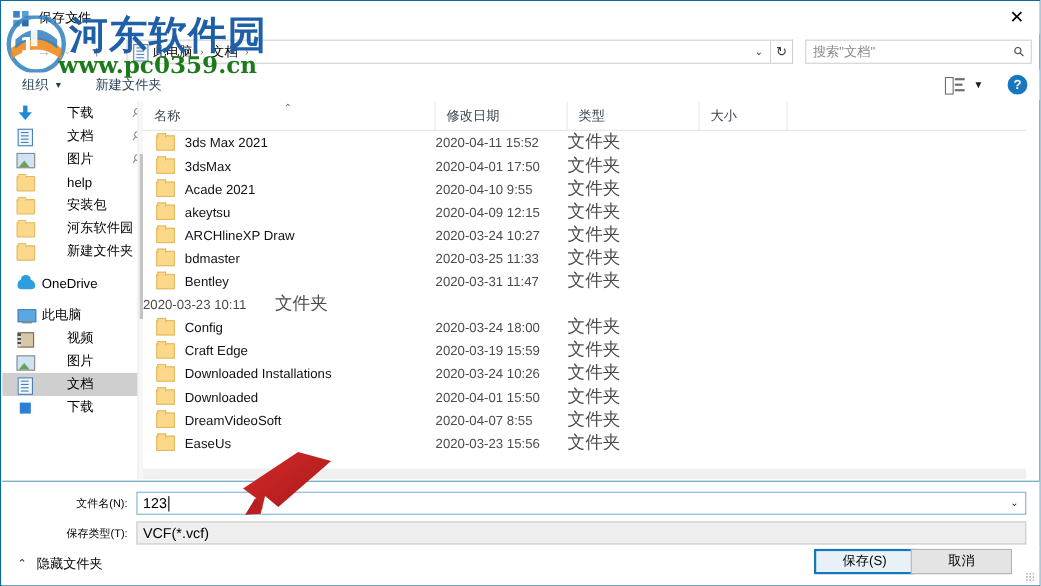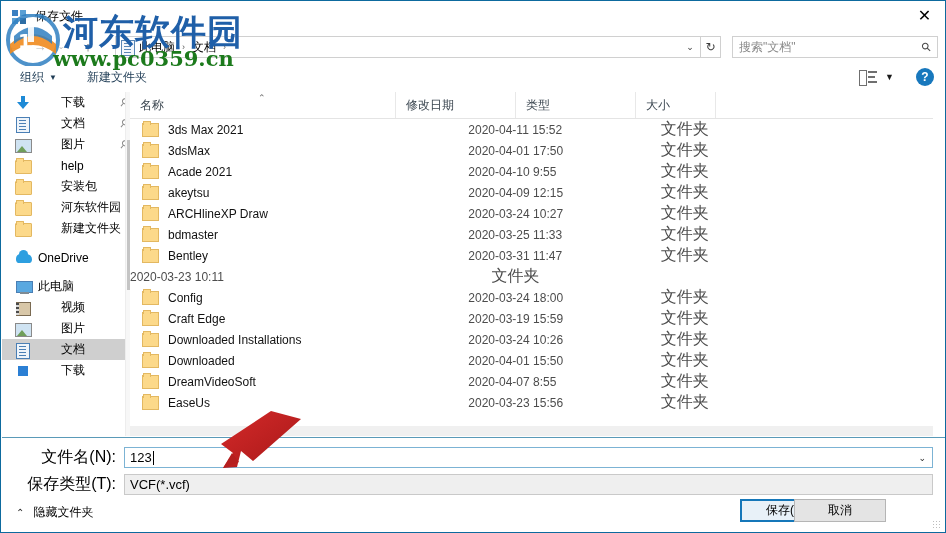--- a/index.html
+++ b/index.html
@@ -294,21 +294,21 @@
   .ch.name { width: 266px; position: relative; }
   .ch.name .sortmark {
     position: absolute; left: 128px; top: 1px; font-size: 9px; color: #6a6a6a;
   }
   .ch.date { width: 120px; }
   .ch.type { width: 120px; }
   .ch.size { width: 80px; }
   .rows { position: absolute; left: 0; top: 27px; width: 803px; }
   .row {
     height: 21px; display: flex; align-items: center;
-    font-size: 12px; color: #111; justify-content: space-between;
+    font-size: 12px; color: #111;
   }
   .cell-name {
     width: 266px; display: flex; align-items: center;
     padding-left: 12px; box-sizing: border-box; white-space: nowrap;
   }
   .cell-name .fn { margin-left: 9px; }
   .cell-date {
     width: 120px; font-size: 12px; color: #4c4c4c; white-space: nowrap;
   }
   .cell-type {
@@ -334,21 +334,21 @@
     position: absolute; left: 1px; top: 436px;
     width: 944px; height: 60px;
     background: #ffffff;
     border-top: 1px solid #5a9ab8;
   }
   .formrow { position: absolute; display: flex; align-items: center; }
   .formrow.r1 { left: 0; top: 9px; }
   .formrow.r2 { left: 0; top: 36px; }
   .flabel {
     width: 122px; text-align: right; padding-right: 8px;
-    font-size: 16px; color: #000; box-sizing: border-box; white-space: nowrap;
+    font-size: 10px; color: #000; box-sizing: border-box; white-space: nowrap;
   }
   .finput {
     width: 809px; height: 21px;
     border: 1px solid #7cb3d4; background: #ffffff;
     box-sizing: border-box; display: flex; align-items: center;
     font-size: 13px; color: #000; padding-left: 5px; position: relative;
   }
   .caret-bar {
     display: inline-block; width: 1px; height: 14px;
     background: #000; margin-left: 1px;
@@ -378,21 +378,21 @@
     position: absolute; top: 2px; height: 23px;
     font-size: 12px; color: #000;
     display: flex; align-items: center; justify-content: center;
     box-sizing: border-box; white-space: nowrap;
   }
   .btn-save {
     left: 738px; width: 92px;
     background: #e8f1f8; border: 2px solid #1577b9;
   }
   .btn-cancel {
-    left: 792px; width: 92px;
+    left: 826px; width: 92px;
     background: #e4e4e4; border: 1px solid #b5b5b5;
   }
   .grip {
     position: absolute; right: 4px; bottom: 3px;
     width: 10px; height: 10px;
     background-image:
       radial-gradient(#bdbdbd 1px, transparent 1px);
     background-size: 3px 3px;
   }
 

